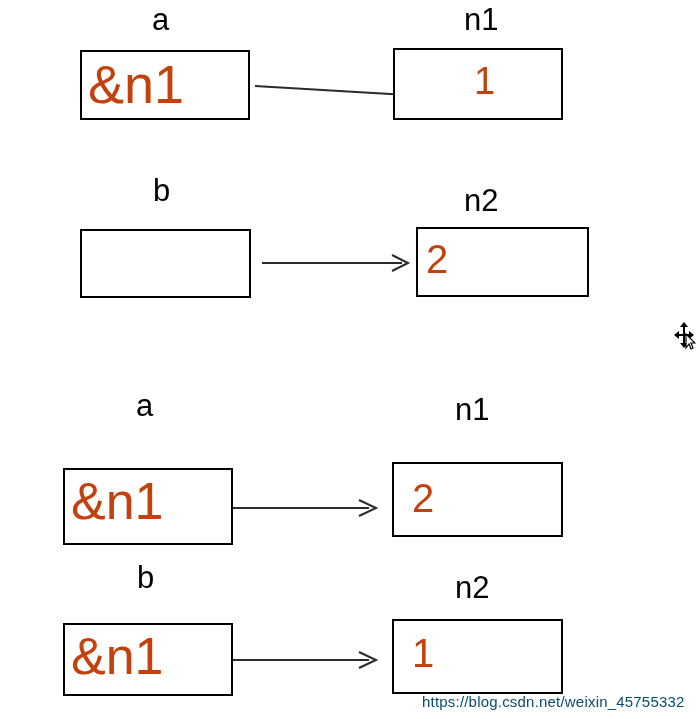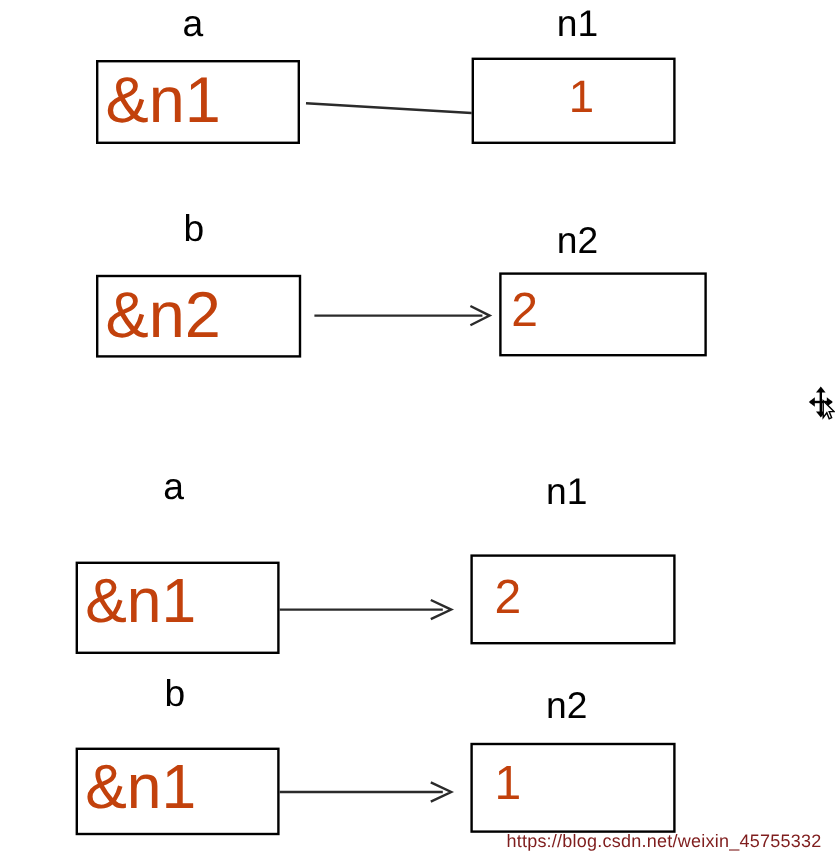--- a/index.html
+++ b/index.html
@@ -41,21 +41,21 @@
     position: absolute;
     overflow: visible;
   }
   .arrow-svg line,
   .arrow-svg polyline {
     stroke: #2b2b2b;
     fill: none;
   }
   .watermark {
     position: absolute;
-    color: #7f1d1d;
+    color: #0c4a6e;
     font-size: 15px;
     white-space: nowrap;
     letter-spacing: 0.2px;
     line-height: 1;
   }
   .cursor {
     position: absolute;
     overflow: visible;
   }
   
@@ -109,21 +109,20 @@
     <polyline points="143,8 157,17 143,25" stroke-width="2"></polyline>
   </svg>
 
   <div class="caption" id="cap-n1a">n1</div>
   <div class="box" id="box-n1a"></div>
   <div class="box-text" id="txt-n1a">1</div>
 
   <div class="caption" id="cap-b1">b</div>
 
   <div class="box" id="box-b1"></div>
-  <div class="box-text" id="txt-b1">&amp;n2</div>
 
   <svg class="arrow-svg" id="arrow-2" viewBox="0 0 148 20">
     <line x1="0" y1="10" x2="140" y2="10" stroke-width="2"></line>
     <polyline points="130,2 146,10 130,18" stroke-width="2"></polyline>
   </svg>
 
   <div class="caption" id="cap-n2a">n2</div>
   <div class="box" id="box-n2a"></div>
   <div class="box-text" id="txt-n2a">2</div>
 

